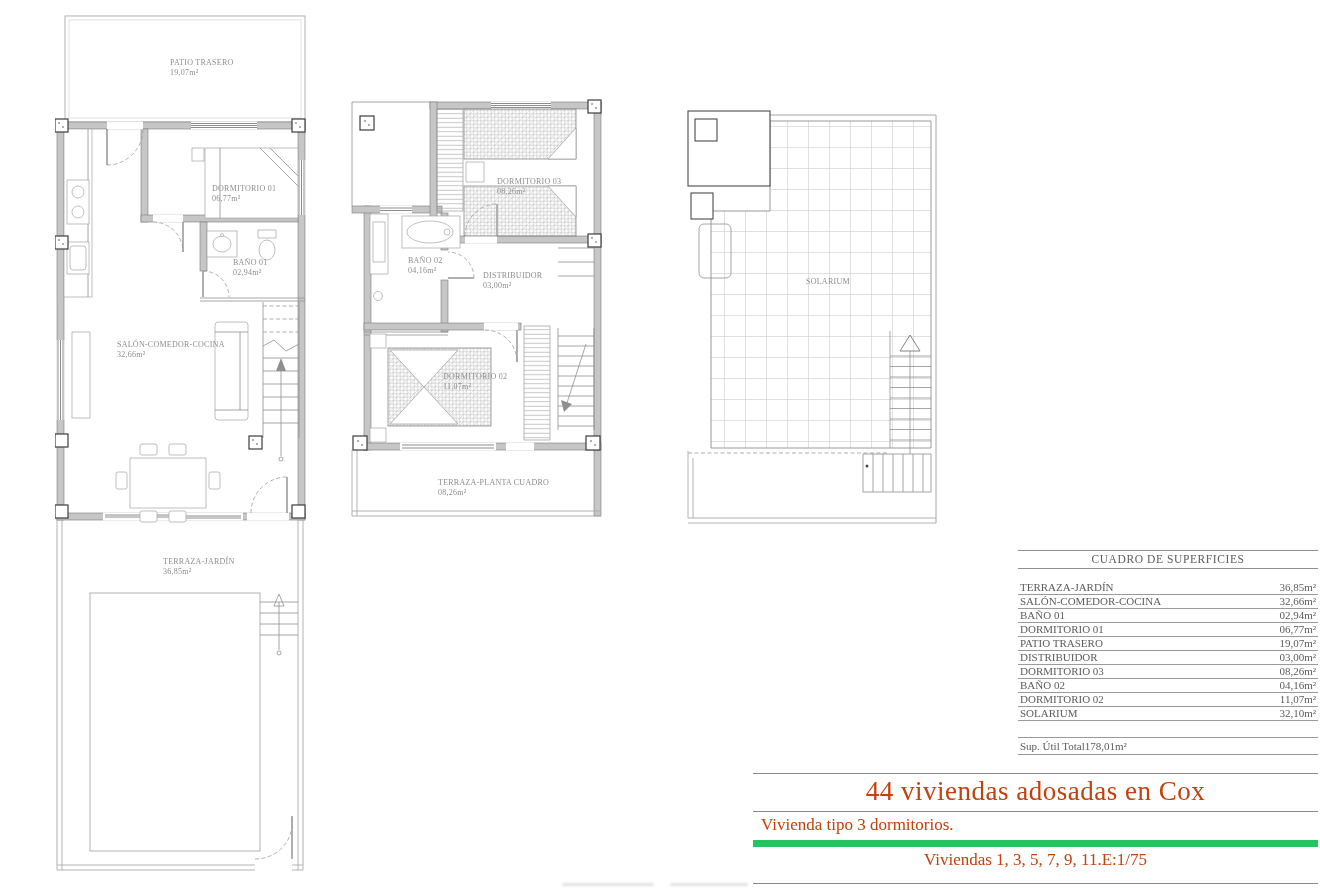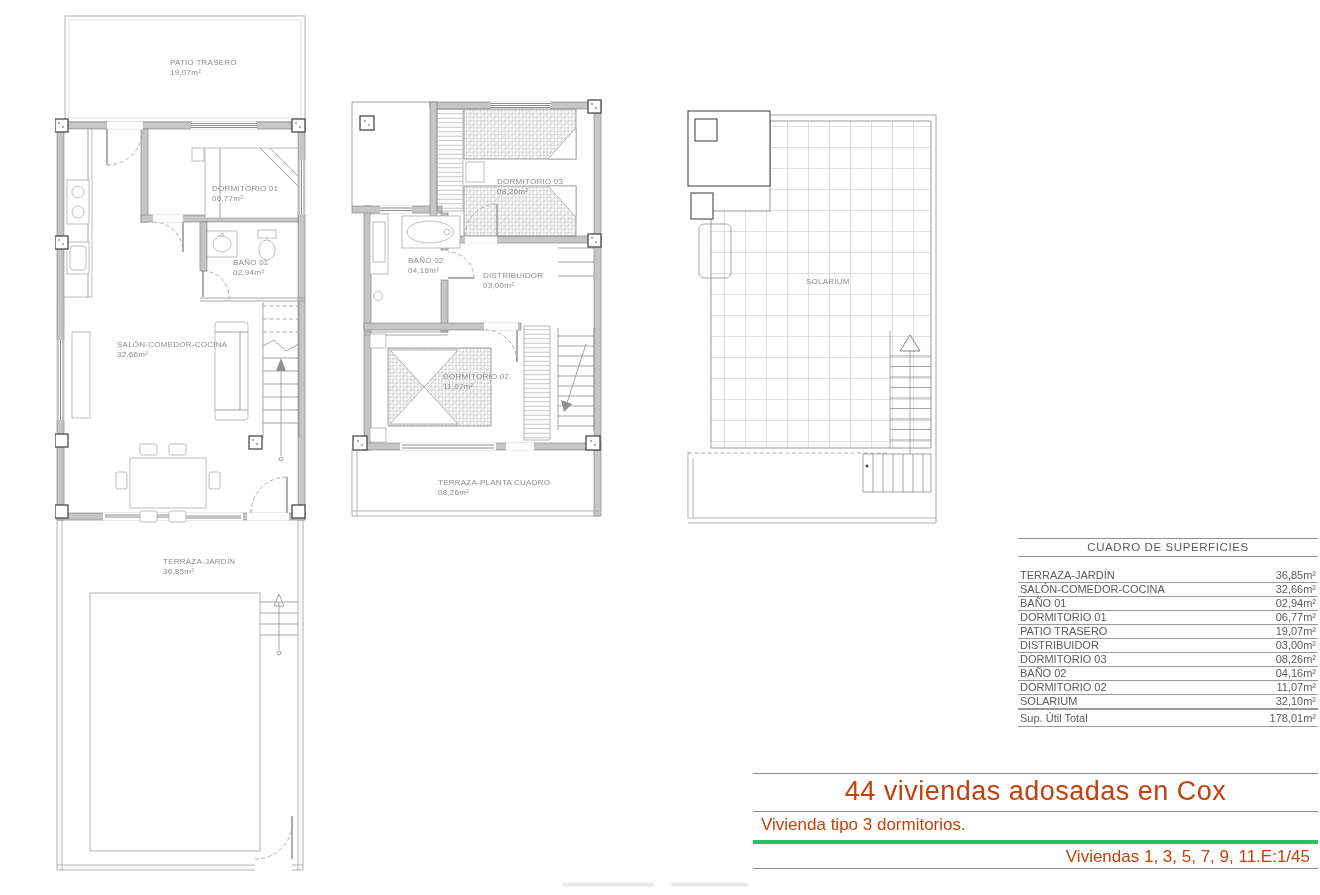--- a/index.html
+++ b/index.html
@@ -1,42 +1,42 @@
 <!DOCTYPE html>
 <html><head>
 <meta charset="utf-8">
 <style>
   html,body{margin:0;padding:0;background:#fff}
   .canvas{position:relative;width:1320px;height:895px;background:#fff;overflow:hidden;
-          font-family:Liberation Sans, sans-serif;}
+          font-family:Liberation Serif, serif;}
   .plan{position:absolute}
   svg .w{fill:#c6c6c6;stroke:#7a7a7a;stroke-width:.6}
   svg .gap{fill:#fff;stroke:none}
   svg .t{fill:none;stroke:#8f8f8f;stroke-width:.8}
   svg .tl{fill:none;stroke:#aaa;stroke-width:.9}
   svg .tl2{fill:none;stroke:#ccc;stroke-width:.6}
   svg .f{fill:#fff;stroke:#a3a3a3;stroke-width:.7}
   svg .dsh{fill:none;stroke:#9a9a9a;stroke-width:.8;stroke-dasharray:4 2.5}
   svg .door{fill:none;stroke:#6f6f6f;stroke-width:1.1}
   svg .glz{fill:none;stroke:#6f6f6f;stroke-width:.8}
   svg .col{fill:#fff;stroke:#3c3c3c;stroke-width:1.2}
   svg .bed{stroke:#8a8a8a;stroke-width:.8}
   svg .bk{fill:#fff;stroke:#4a4a4a;stroke-width:1.1}
   svg .dot{fill:#4a4a4a}
   .rlabel{position:absolute;font-size:8px;color:#8d8d8d;letter-spacing:.25px;line-height:9.5px;white-space:nowrap}
   .rlabel span{display:block}
-  .stable{position:absolute;left:1018px;top:538px;width:300px;color:#5c5c5c}
+  .stable{position:absolute;left:1018px;top:550px;width:300px;color:#5c5c5c}
   .st-head{text-align:center;font-size:11.5px;letter-spacing:.6px;border-top:1px solid #8f8f8f;border-bottom:1px solid #8f8f8f;padding:2px 0 3px}
   .st-rows{margin-top:12px}
   .st-row{display:flex;justify-content:space-between;border-bottom:1px solid #9a9a9a;font-size:11px;line-height:12.5px;padding:0 2px .5px 2px}
-  .st-total{display:flex;justify-content:space-between;border-top:1px solid #9a9a9a;border-bottom:1px solid #9a9a9a;font-size:11px;line-height:14px;padding:1px 2px}
+  .st-total{display:flex;border-top:1px solid #9a9a9a;border-bottom:1px solid #9a9a9a;margin-top:16px;font-size:11px;line-height:14px;padding:1px 2px}
   .tblock{position:absolute;left:753px;top:773px;width:565px;color:#c2410c}
   .tb-main{border-top:1px solid #8a8a8a;border-bottom:1px solid #8a8a8a;font-size:27px;text-align:center;padding:2px 0 4px;letter-spacing:.5px}
-  .tb-sub{border-bottom:4px solid #22c55e;font-size:17px;padding:3px 8px 5px}
-  .tb-foot{border-bottom:1px solid #8a8a8a;font-size:17px;padding:3px 8px 1px;display:flex;justify-content:flex-end}
+  .tb-sub{border-bottom:7px solid #22c55e;font-size:17px;padding:3px 8px 5px}
+  .tb-foot{border-bottom:1px solid #8a8a8a;font-size:17px;padding:3px 8px 13px;display:flex;justify-content:center}
   .smudge{position:absolute;left:562px;top:879px;width:220px;height:10px;display:flex;gap:16px;align-items:center;filter:blur(1.2px)}
   .smudge i{display:block;height:3px;background:#e2e2e2;border-radius:2px}
 </style>
 </head>
 <body>
 
 <div class="canvas">
 
   <div class="plan" style="left:55px;top:10px;width:260px;height:870px">
     <svg width="260" height="870" viewBox="0 0 260 870">
@@ -425,21 +425,21 @@
       <span class="st-l">Sup. Útil Total</span>
       <span class="st-v">178,01m²</span>
     </div>
   </div>
 
   <div class="tblock">
     <div class="tb-main">44 viviendas adosadas en Cox</div>
     <div class="tb-sub">Vivienda tipo 3 dormitorios.</div>
     <div class="tb-foot">
       <span>Viviendas 1, 3, 5, 7, 9, 11.</span>
-      <span>E:1/45</span>
+      <span>E:1/75</span>
     </div>
   </div>
 
   <div class="smudge">
     <i style="width:92px"></i>
       <i style="width:78px"></i>
   </div>
 
 </div>
 

